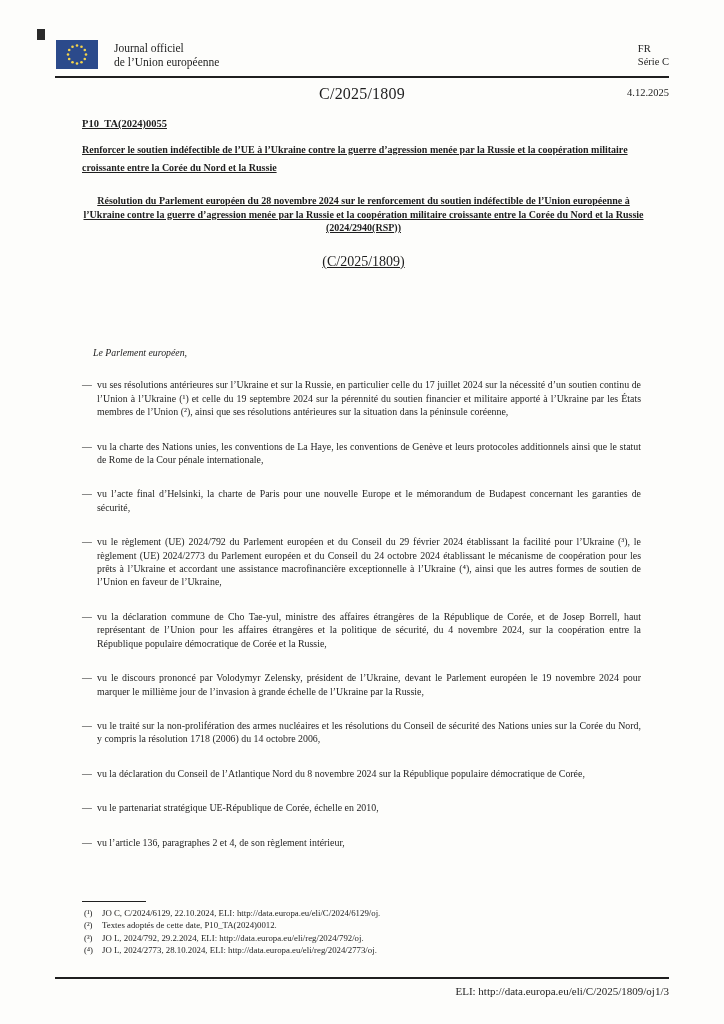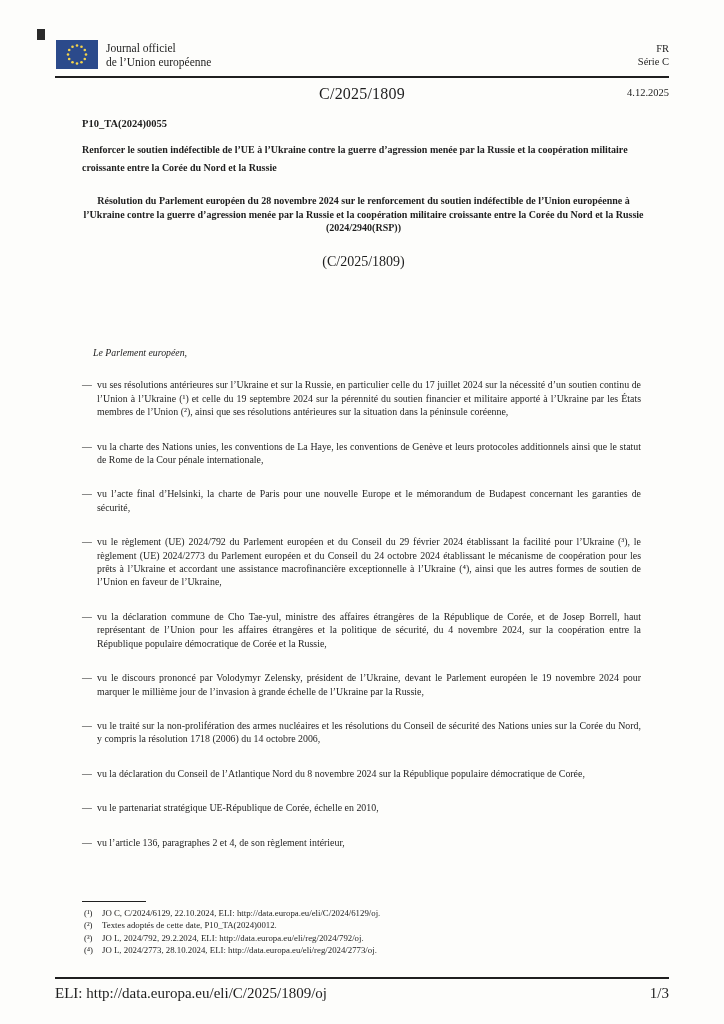--- a/index.html
+++ b/index.html
@@ -22,50 +22,50 @@
     background: #2a2a2a;
   }
 
   
   .header { position: absolute; left: 55px; right: 55px; top: 40px; }
   .header-top {
     display: flex; justify-content: space-between; align-items: flex-start;
     padding-bottom: 7px;
     border-bottom: 2px solid #1f1f1f;
   }
-  .header-left { display: flex; gap: 8px; }
+  .header-left { display: flex; gap: 16px; }
   .eu-flag { margin-left: 1px; display: block; }
   .journal-title { font-size: 11.5px; line-height: 14px; padding-top: 1px; }
-  .header-right { text-align: right; font-size: 10.5px; line-height: 13px; padding-top: 2px; }
+  .header-right { text-align: left; font-size: 10.5px; line-height: 13px; padding-top: 2px; }
   .header-sub { position: relative; height: 20px; margin-top: 7px; }
   .doc-number { position: absolute; left: 0; right: 0; text-align: center; font-size: 16px; letter-spacing: 0.2px; }
   .doc-date { position: absolute; right: 0; top: 2px; font-size: 10.5px; }
 
   
-  .title-block { position: absolute; left: 82px; width: 563px; top: 118px; }
+  .title-block { position: absolute; left: 82px; width: 563px; top: 118px; text-decoration: underline; }
   .procedure-ref { font-weight: bold; font-size: 10.5px; }
   .doc-title { font-weight: bold; font-size: 10px; line-height: 18px; margin: 12px 0 0; }
   .doc-subtitle { font-weight: bold; font-size: 10px; line-height: 13.5px; margin: 17px 0 0; text-align: center; }
   .doc-ref { text-align: center; font-size: 14px; margin-top: 19px; }
 
   
   .body-block { position: absolute; left: 82px; width: 559px; top: 346px; font-size: 9.9px; line-height: 13.4px; }
   .intro { font-style: italic; margin: 0 11px 19px; font-size: 9.8px; }
   .item { position: relative; padding-left: 15px; text-align: justify; margin-bottom: 21px; }
   .item .dash { position: absolute; left: 0; top: 0; }
 
   
   .footnotes { position: absolute; left: 82px; width: 559px; top: 901px; font-size: 8.8px; line-height: 12.4px; }
   .fn-rule { width: 64px; border-top: 1.5px solid #1f1f1f; margin-bottom: 5px; }
   .fn { position: relative; padding-left: 20px; }
   .fn-marker { position: absolute; left: 2px; }
 
   
   .footer { position: absolute; left: 55px; right: 55px; top: 977px; border-top: 2px solid #1f1f1f; padding-top: 6px; }
-  .footer-row { display: flex; justify-content: space-between; font-size: 15px; }
+  .footer-row { display: flex; justify-content: flex-end; font-size: 11px; }
 </style>
 </head>
 <body>
 
 <div class="page">
 
   <div class="print-mark"></div>
 
   <header class="header">
     <div class="header-top">

